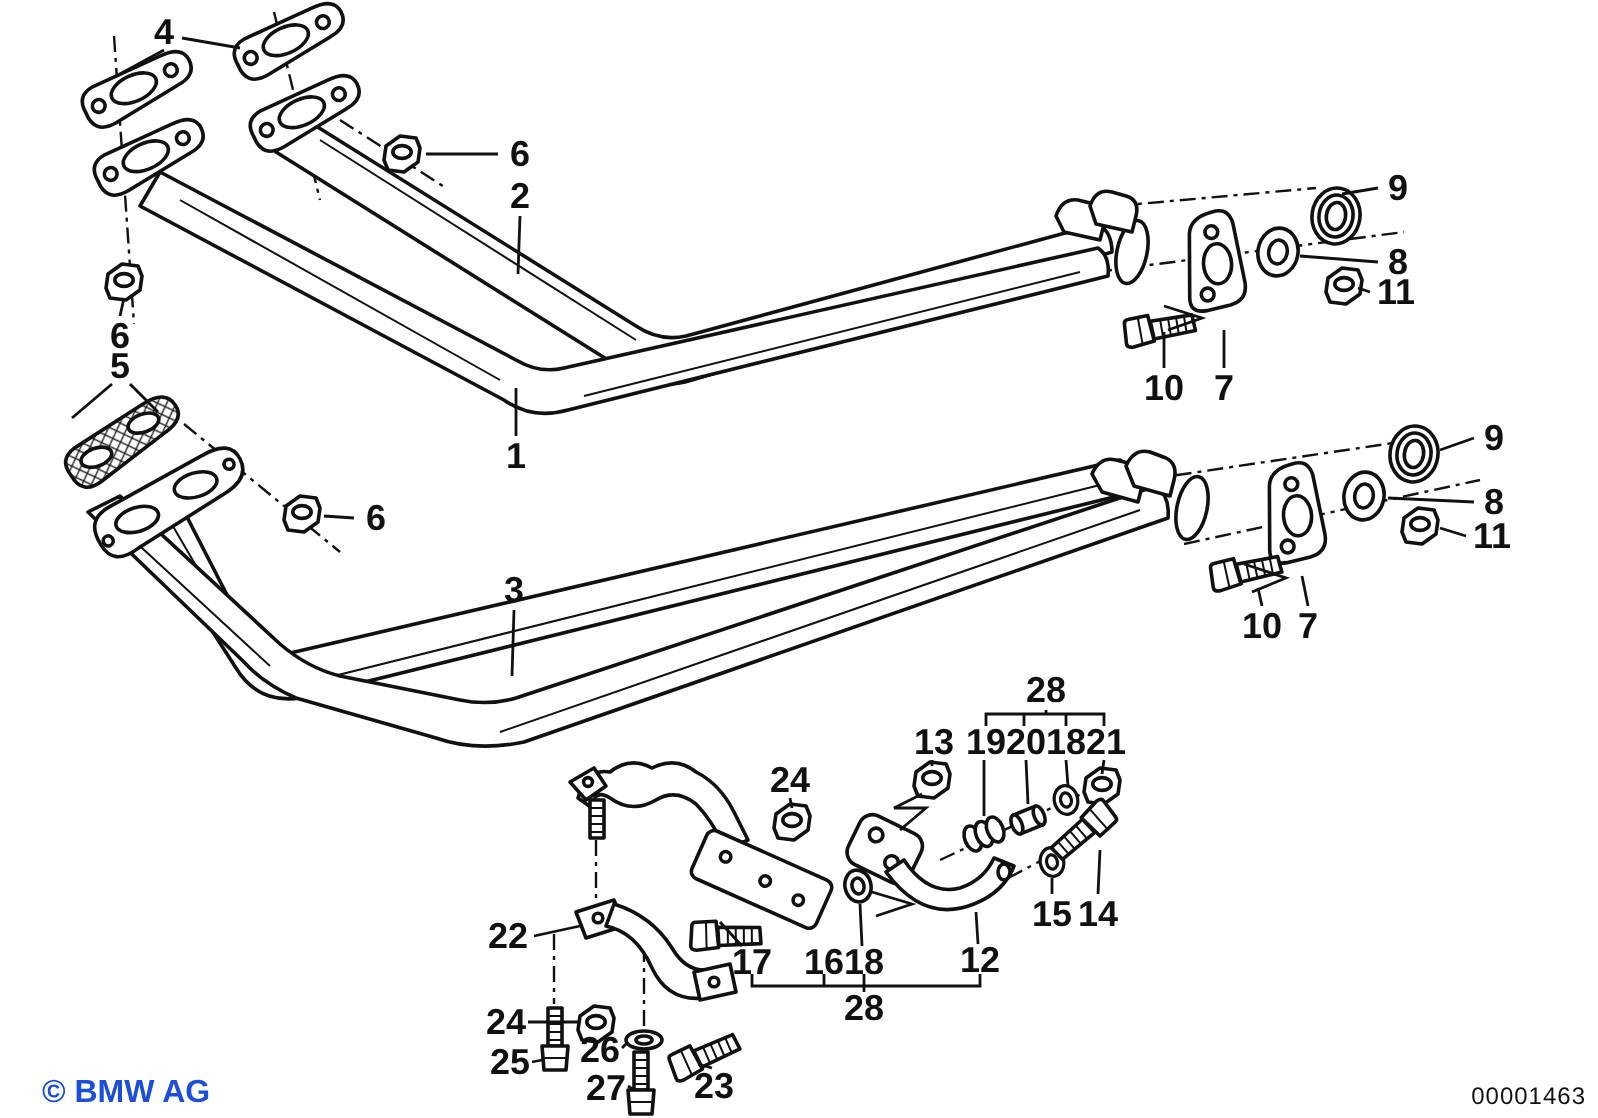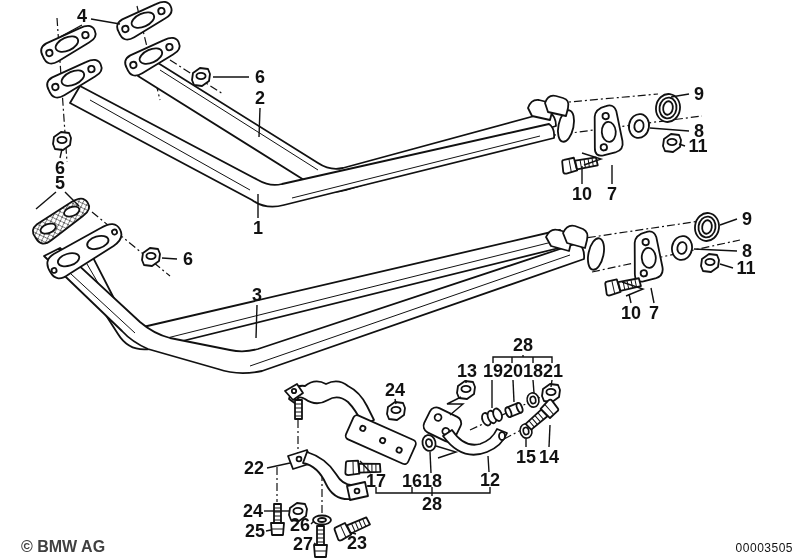--- a/index.html
+++ b/index.html
@@ -4,21 +4,21 @@
 <style>
   html,body{margin:0;padding:0;background:#fff;}
   #stage{position:relative;width:799px;height:559px;background:#fff;overflow:hidden;
          font-family:"Liberation Sans",sans-serif;}
   svg{position:absolute;left:0;top:0;}
   .fill{fill:#fff;stroke:#111;stroke-width:1.8;stroke-linejoin:round;stroke-linecap:round;}
   .thin{fill:none;stroke:#111;stroke-width:1;}
   .dash{fill:none;stroke:#111;stroke-width:1.2;stroke-dasharray:8 3 2 3;}
   .leader{fill:none;stroke:#111;stroke-width:1.4;}
   .callout{font:bold 18px "Liberation Sans",sans-serif;fill:#111;text-anchor:middle;}
-  .footer-left{position:absolute;left:21px;top:538px;font:bold 16px "Liberation Sans",sans-serif;color:#404040;}
+  .footer-left{position:absolute;left:21px;top:538px;font:bold 16px "Liberation Sans",sans-serif;color:#1d4ed8;}
   .footer-right{position:absolute;right:6px;top:541px;font:12px "Liberation Sans",sans-serif;color:#111;letter-spacing:.5px;}
 </style>
 </head>
 <body>
 
 <div id="stage">
 <svg id="diagram" width="799" height="559" viewBox="0 0 799 559">
 
   <defs>
     <pattern id="xh" width="6" height="6" patternUnits="userSpaceOnUse">
@@ -284,14 +284,14 @@
       <text x="300" y="525" dominant-baseline="central" class="callout">26</text>
       <polyline points="266,531 271,530" class="leader"></polyline>
       <text x="255" y="531" dominant-baseline="central" class="callout">25</text>
       <polyline points="314,543 317,545" class="leader"></polyline>
       <text x="303" y="544" dominant-baseline="central" class="callout">27</text>
       <polyline points="356,534 349,532" class="leader"></polyline>
       <text x="357" y="543" dominant-baseline="central" class="callout">23</text>
     </svg>
 
 <div class="footer-left">© BMW AG</div>
-<div class="footer-right">00003505</div>
+<div class="footer-right">00001463</div>
 </div>
 
 </body></html>

